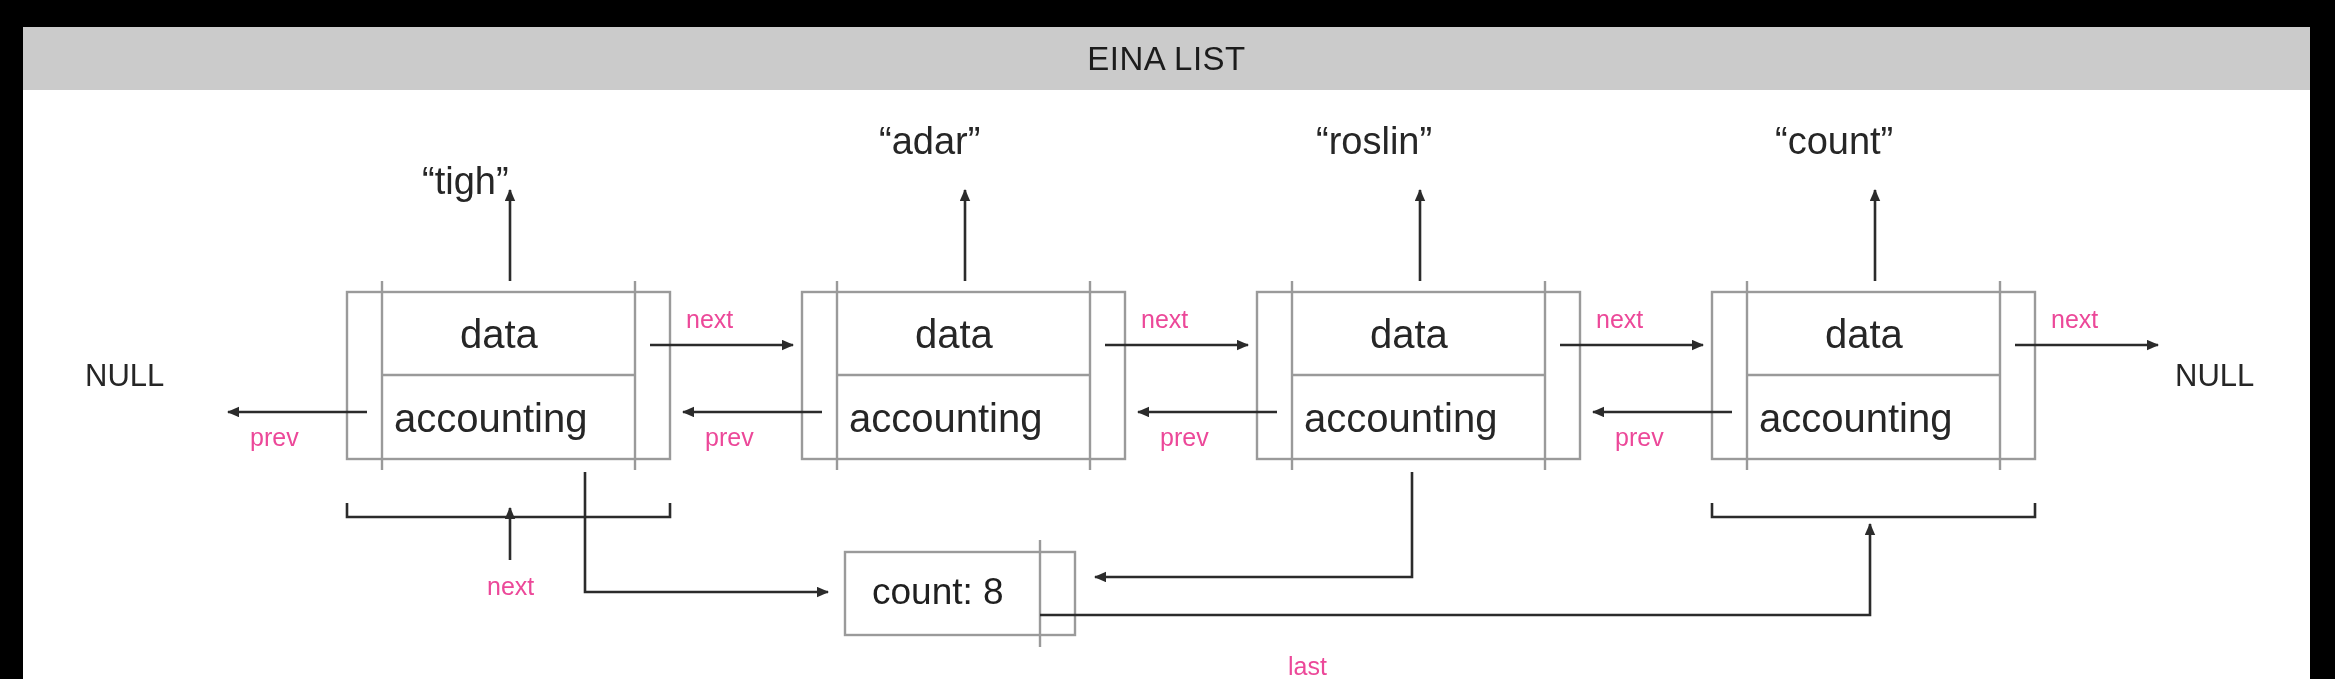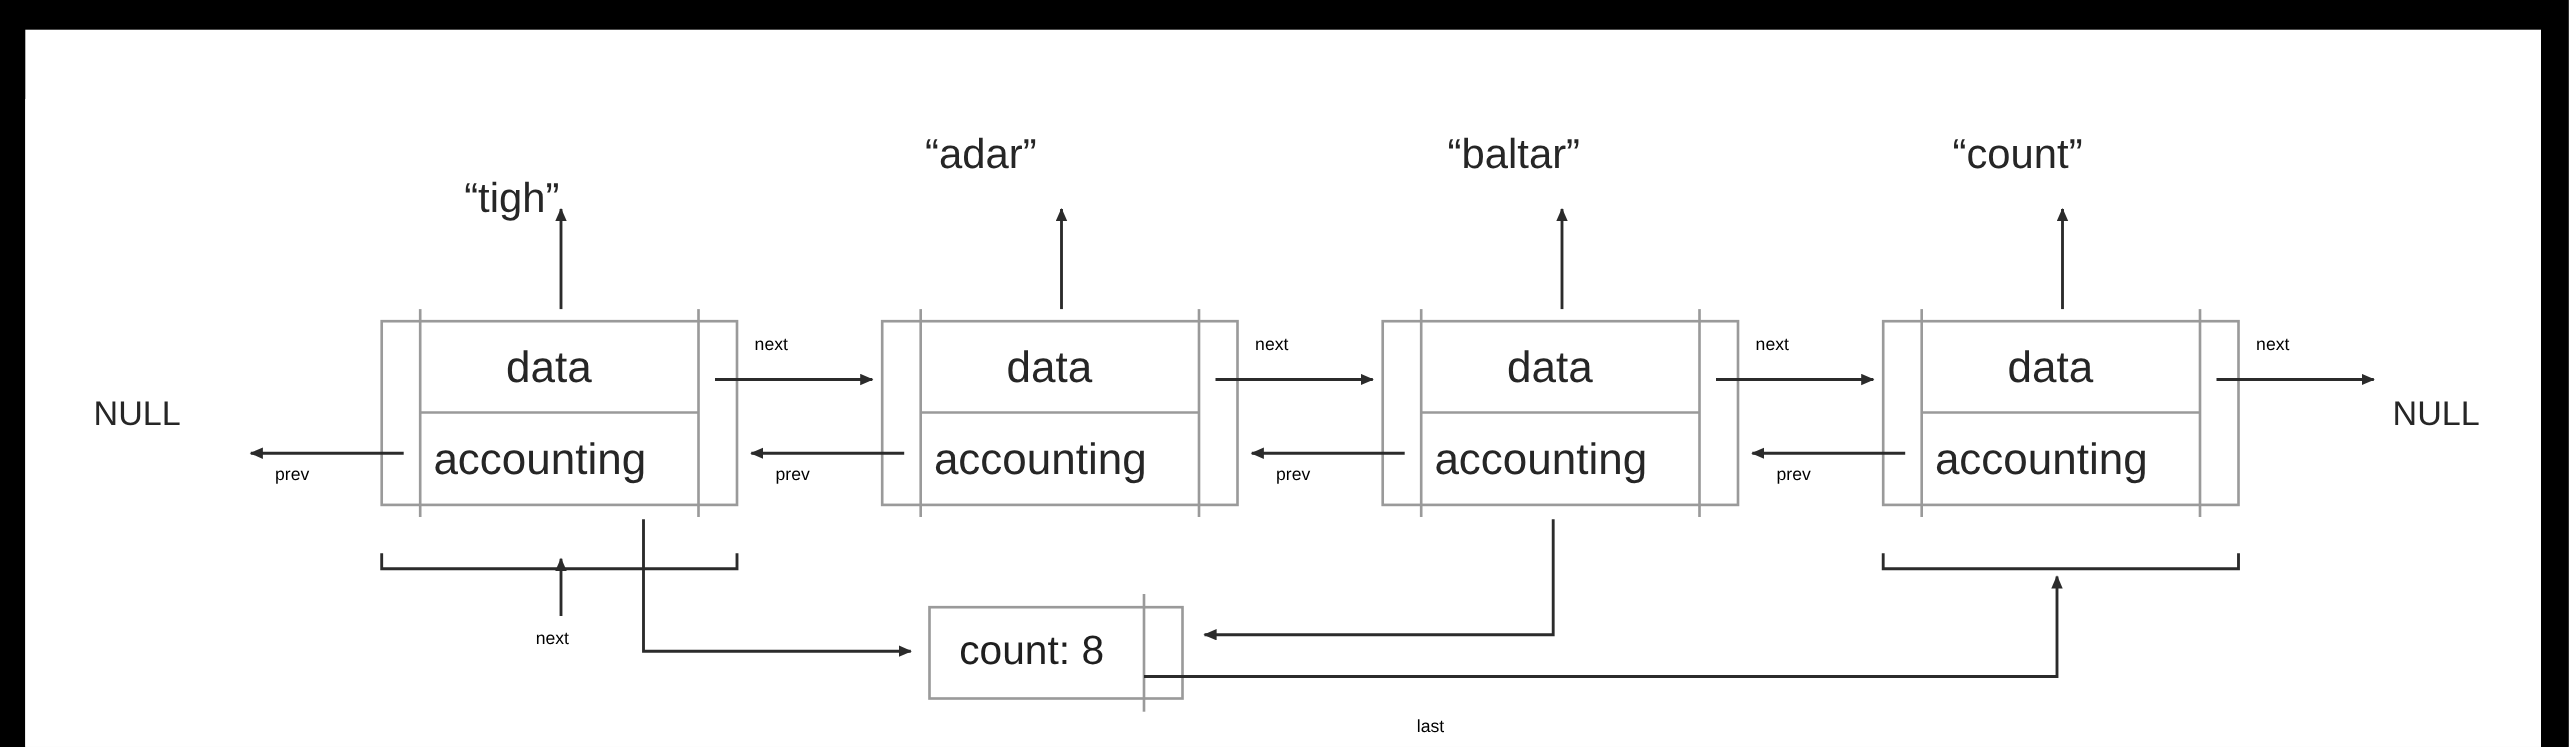--- a/index.html
+++ b/index.html
@@ -8,29 +8,32 @@
   #sheet{position:absolute;left:23px;top:27px;width:2287px;height:652px;background:#fff;}
   #hdr{position:absolute;left:0;top:0;width:2287px;height:63px;background:#cbcbcb;
        display:flex;align-items:center;justify-content:center;}
   #hdr span{font-size:33px;color:#1c1c1c;letter-spacing:.5px;}
   #canvas{position:absolute;left:0;top:63px;width:2287px;height:589px;background:#fff;}
   svg.layer{position:absolute;left:0;top:0;width:2287px;height:589px;overflow:visible;}
   .t{position:absolute;white-space:nowrap;color:#262626;}
   .big{font-size:40px;}
   .null{font-size:31px;}
   .ttl{font-size:38px;}
-  .lbl{font-size:16px;color:#000000;}
+  .lbl{font-size:25px;color:#ec4899;}
   .cnt{font-size:37px;color:#1f1f1f;}
 </style>
 </head>
 <body>
 
 <div id="stage">
   <div id="sheet">
 
+    <div id="hdr">
+      <span>EINA LIST</span>
+    </div>
 
     <div id="canvas">
 
       <svg class="layer" viewBox="0 0 2287 589" preserveAspectRatio="none">
         <defs>
           <marker id="ah" markerWidth="13" markerHeight="13" refX="11" refY="5.2" orient="auto" markerUnits="userSpaceOnUse">
             <path d="M0,0 L12,5.2 L0,10.4 z" fill="#2b2b2b"></path>
           </marker>
         </defs>
 
@@ -94,22 +97,22 @@
         <g stroke="#2b2b2b" stroke-width="2.6" fill="none">
           <path d="M1689,413 L1689,427 L2012,427 L2012,413"></path>
           <path d="M1017,525 L1847,525 L1847,434" marker-end="url(#ah)"></path>
         </g>
       </svg>
 
       <div class="t null" style="left:62px;top:268px;">NULL</div>
       <div class="t null" style="left:2152px;top:268px;">NULL</div>
 
       <div class="t ttl" style="left:399px;top:30px;margin-top:40px;">“tigh”</div>
-      <div class="t ttl" style="left:818px;top:30px;">“adar”</div>
-      <div class="t ttl" style="left:1293px;top:30px;">“baltar”</div>
+      <div class="t ttl" style="left:856px;top:30px;">“adar”</div>
+      <div class="t ttl" style="left:1293px;top:30px;">“roslin”</div>
       <div class="t ttl" style="left:1752px;top:30px;">“count”</div>
 
       <div class="t big" style="left:437px;top:222px;">data</div>
       <div class="t big" style="left:371px;top:306px;">accounting</div>
       <div class="t big" style="left:892px;top:222px;">data</div>
       <div class="t big" style="left:826px;top:306px;">accounting</div>
       <div class="t big" style="left:1347px;top:222px;">data</div>
       <div class="t big" style="left:1281px;top:306px;">accounting</div>
       <div class="t big" style="left:1802px;top:222px;">data</div>
       <div class="t big" style="left:1736px;top:306px;">accounting</div>

